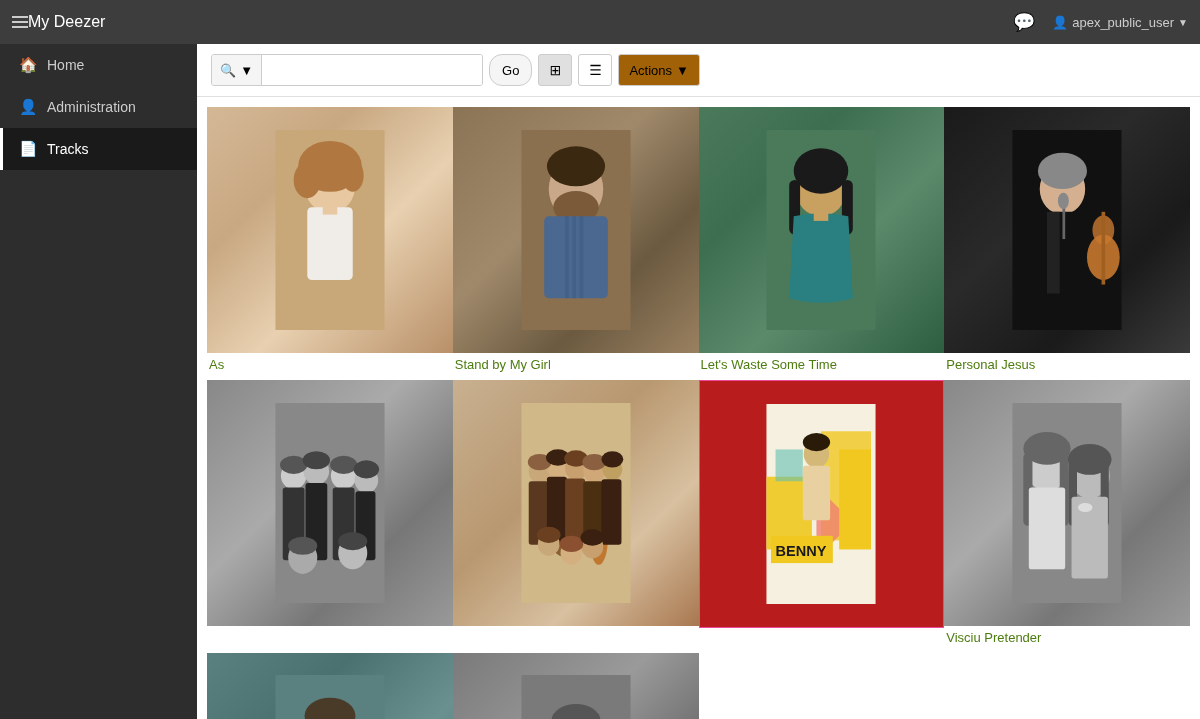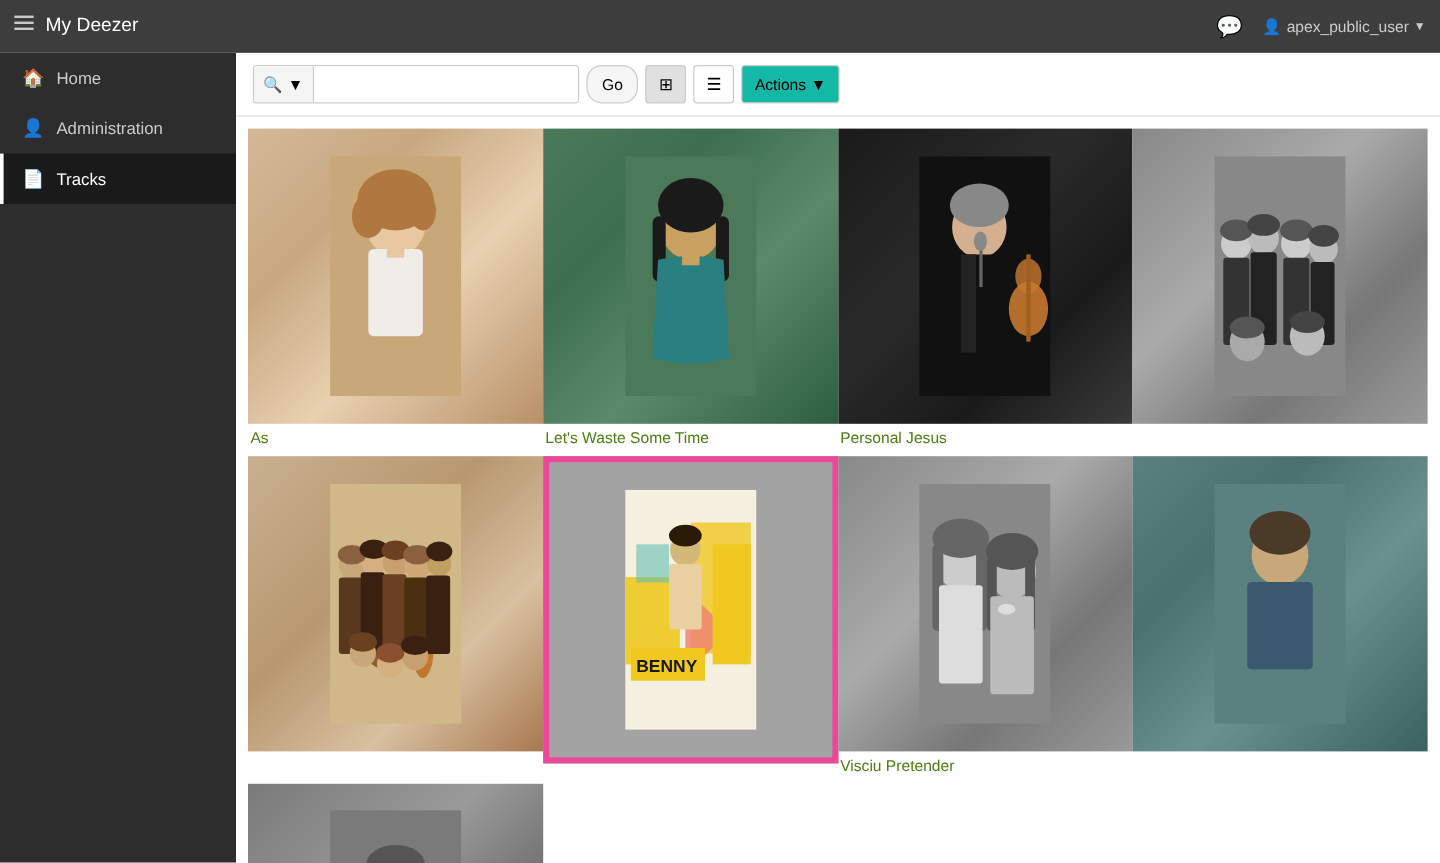--- a/index.html
+++ b/index.html
@@ -4,21 +4,21 @@
   <style>
     * { margin: 0; padding: 0; box-sizing: border-box; }
     body { font-family: -apple-system, BlinkMacSystemFont, 'Segoe UI', Arial, sans-serif; display: flex; flex-direction: column; height: 100vh; overflow: hidden; background: #f0f0f0; }
 
     
     .topbar {
       display: flex; align-items: center; justify-content: space-between;
       background: #3d3d3d; color: #fff; height: 44px; padding: 0 12px;
       flex-shrink: 0;
     }
-    .topbar-left { display: flex; align-items: flex-start; gap: 10px; }
+    .topbar-left { display: flex; align-items: center; }
     .topbar-right { display: flex; align-items: center; gap: 16px; }
     .topbar-title { font-size: 16px; font-weight: 500; }
     .hamburger-icon { display: flex; flex-direction: column; gap: 3px; cursor: pointer; }
     .hamburger-icon span { display: block; width: 16px; height: 2px; background: #ccc; }
     .topbar-icon { color: #ccc; font-size: 18px; cursor: pointer; }
     .topbar-user { font-size: 13px; color: #ccc; display: flex; align-items: center; gap: 4px; cursor: pointer; }
     .chevron-down { font-size: 10px; }
 
     
     .layout { display: flex; flex: 1; overflow: hidden; }
@@ -62,21 +62,21 @@
       background: #f5f5f5; border: 1px solid #ccc; height: 32px;
       padding: 0 12px; font-size: 13px; cursor: pointer; border-radius: 13px;
     }
     .view-btn {
       background: #fff; border: 1px solid #ccc; height: 32px; width: 34px;
       cursor: pointer; border-radius: 3px; display: flex; align-items: center; justify-content: center;
       font-size: 14px;
     }
     .view-btn.active { background: #e0e0e0; }
     .actions-btn {
-      background: #14b8a6; border: 1px solid #ccc; height: 32px;
+      background: #a16207; border: 1px solid #ccc; height: 32px;
       padding: 0 10px; font-size: 13px; cursor: pointer; border-radius: 3px;
       display: flex; align-items: center; gap: 4px;
     }
 
     
     .grid-container { padding: 10px; display: grid; grid-template-columns: repeat(4, 1fr); gap: 0; }
     .grid-item { cursor: pointer; }
     .grid-item-label {
       font-size: 13px; color: #4d7c0f; padding: 4px 2px 8px 2px;
       white-space: nowrap; overflow: hidden; text-overflow: ellipsis;
@@ -183,20 +183,42 @@
 
               <rect x="35" y="85" width="50" height="80" rx="5" fill="#f0ece8"></rect>
 
               <rect x="52" y="78" width="16" height="15" fill="#e8c8a0"></rect>
             </svg>
           </div>
         </div>
         <div class="grid-item-label">As</div>
       </div>
 
+      <div class="grid-item">
+        <div class="portrait img-2">
+          <div class="portrait-inner">
+            <svg width="120" height="200" viewBox="0 0 120 220">
+
+              <rect width="120" height="220" fill="#8b7050"></rect>
+              <ellipse cx="60" cy="65" rx="30" ry="34" fill="#c8a888"></ellipse>
+
+              <ellipse cx="60" cy="85" rx="25" ry="18" fill="#7a5a38"></ellipse>
+
+              <ellipse cx="60" cy="40" rx="32" ry="22" fill="#3a2810"></ellipse>
+
+              <rect x="25" y="95" width="70" height="90" rx="5" fill="#4a6890"></rect>
+
+              <rect x="48" y="95" width="4" height="90" fill="#3a5880" opacity="0.5"></rect>
+              <rect x="56" y="95" width="4" height="90" fill="#3a5880" opacity="0.5"></rect>
+              <rect x="64" y="95" width="4" height="90" fill="#3a5880" opacity="0.5"></rect>
+            </svg>
+          </div>
+        </div>
+        <div class="grid-item-label">Stand by My Girl</div>
+      </div>
 
       <div class="grid-item">
         <div class="portrait img-3">
           <div class="portrait-inner">
             <svg width="120" height="200" viewBox="0 0 120 220">
 
               <rect width="120" height="220" fill="#4a7a5a"></rect>
               <ellipse cx="60" cy="65" rx="28" ry="30" fill="#c8a060"></ellipse>
 
               <ellipse cx="60" cy="45" rx="30" ry="25" fill="#1a1a1a"></ellipse>
@@ -304,21 +326,21 @@
               <ellipse cx="78" cy="158" rx="12" ry="13" fill="#c8a070"></ellipse>
               <ellipse cx="30" cy="145" rx="13" ry="9" fill="#6a4020"></ellipse>
               <ellipse cx="55" cy="155" rx="13" ry="9" fill="#8a5030"></ellipse>
               <ellipse cx="78" cy="148" rx="13" ry="9" fill="#3a2010"></ellipse>
             </svg>
           </div>
         </div>
       </div>
 
       <div class="grid-item">
-        <div class="portrait" style="background: #a3a3a3; border: 5px solid #ec4899;">
+        <div class="portrait" style="background: #b91c1c; border: 1px solid #ec4899;">
           <div class="portrait-inner">
             <svg width="120" height="200" viewBox="0 0 120 220">
 
               <rect width="120" height="220" fill="#f5f0e0"></rect>
 
               <rect x="0" y="80" width="50" height="80" fill="#f0c820" opacity="0.9"></rect>
               <rect x="60" y="30" width="55" height="120" fill="#f0c820" opacity="0.8"></rect>
 
               <polygon points="55,90 95,130 55,170" fill="#f08070" opacity="0.8"></polygon>
 

